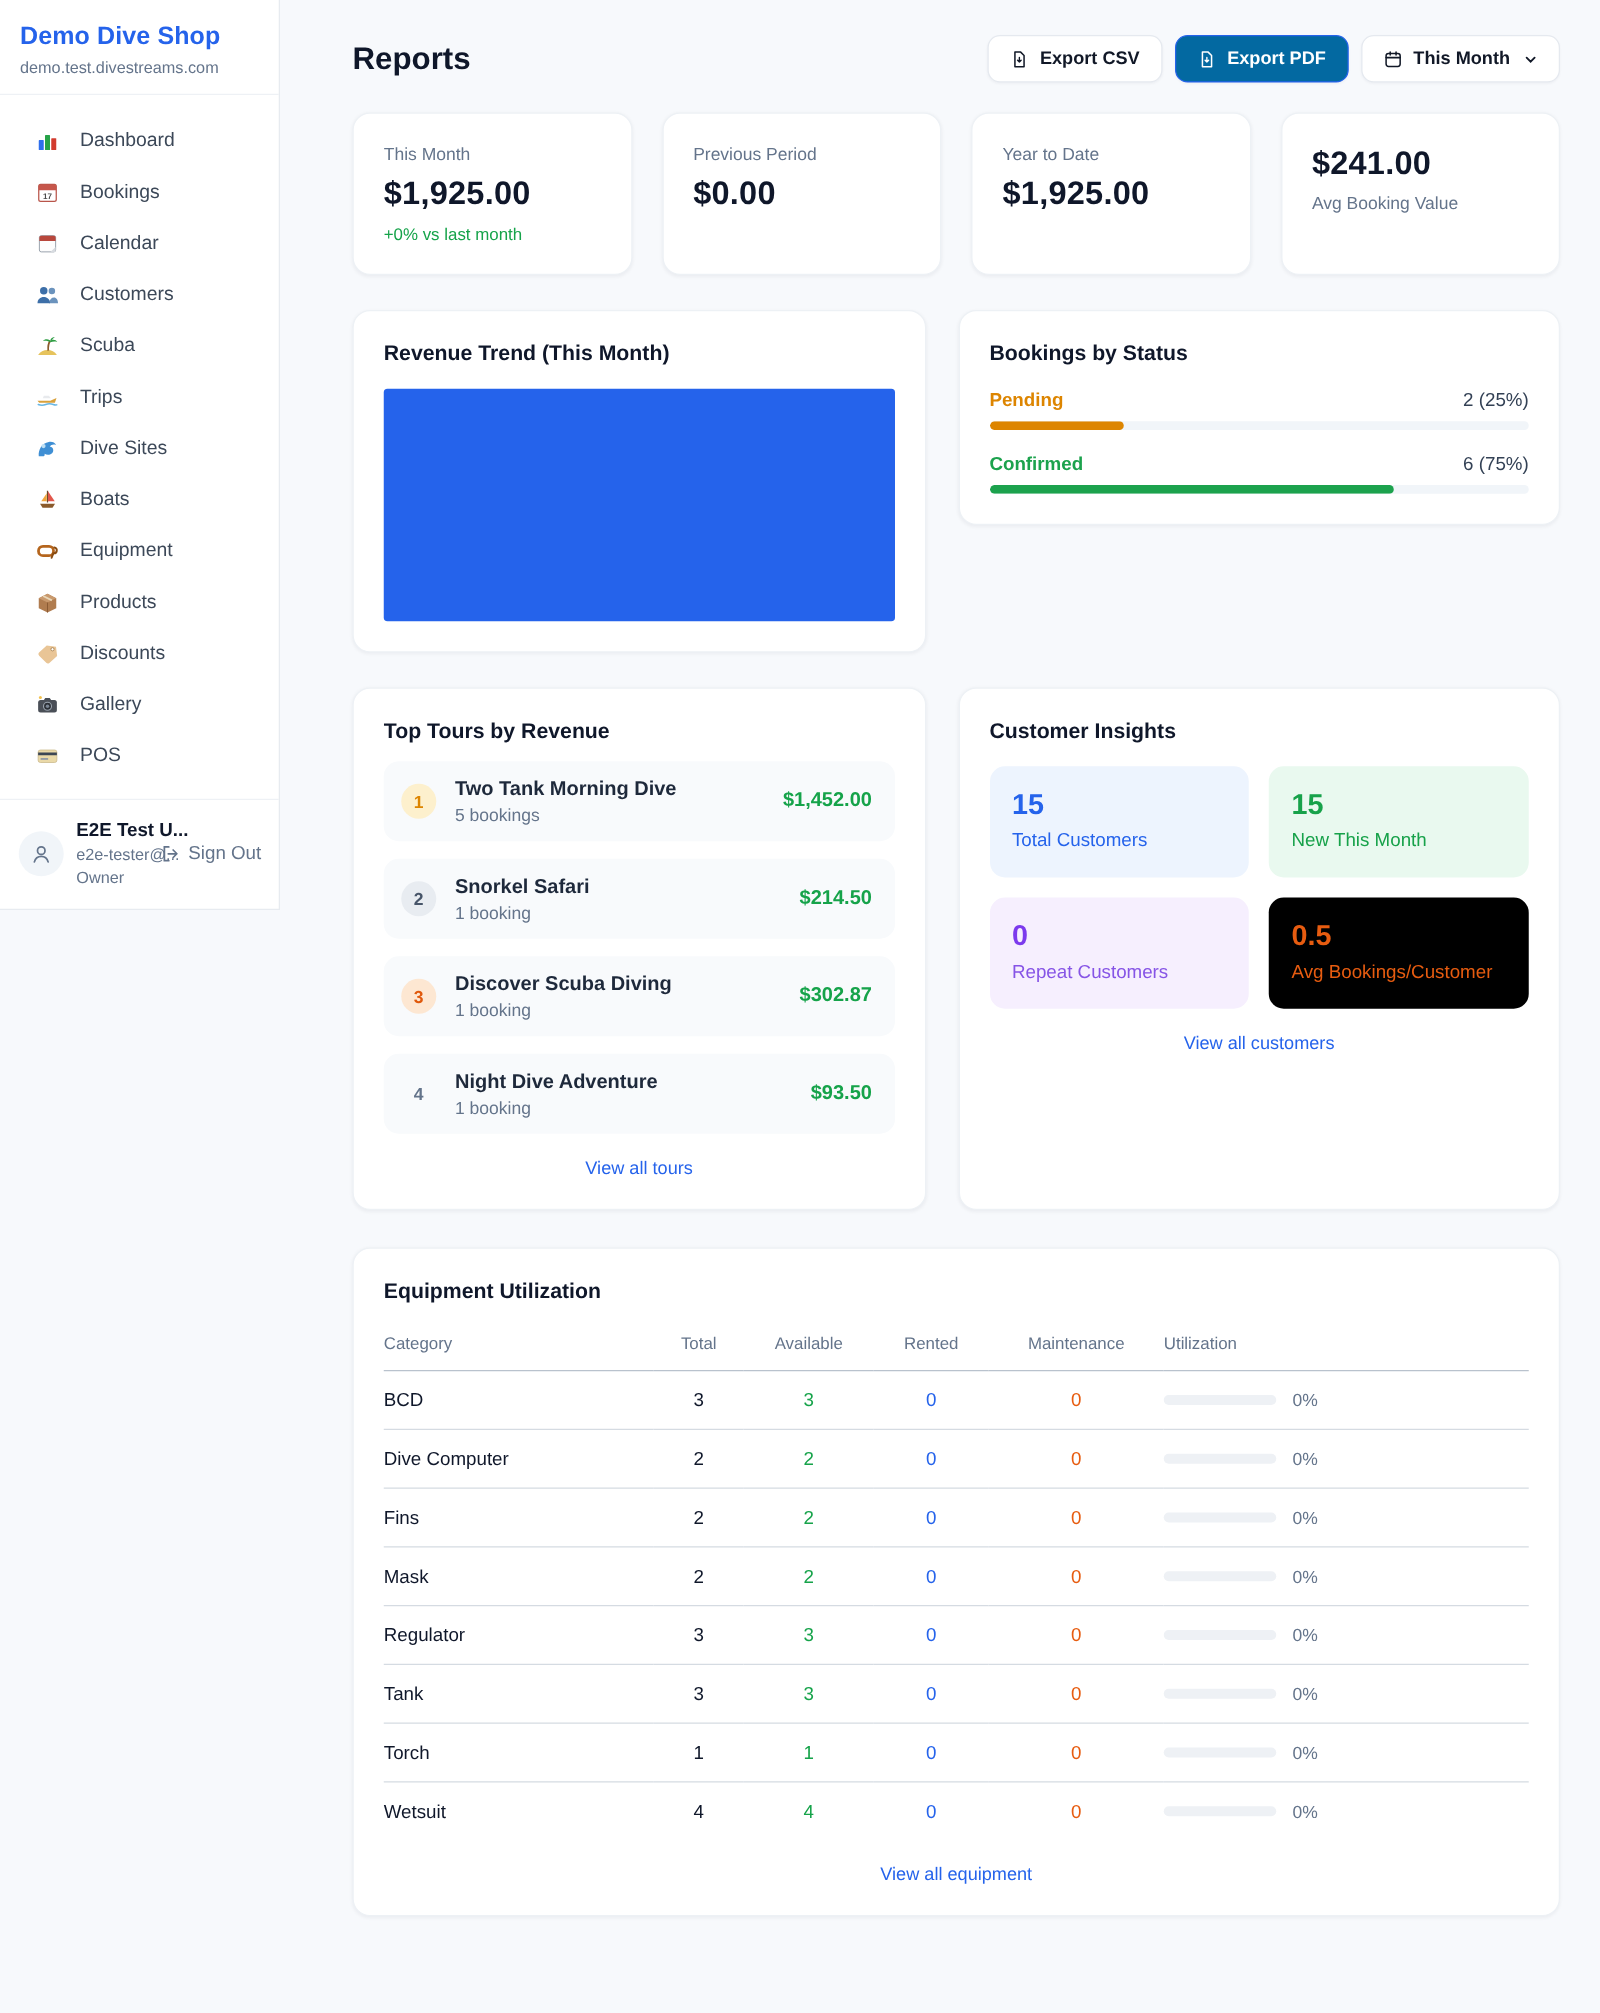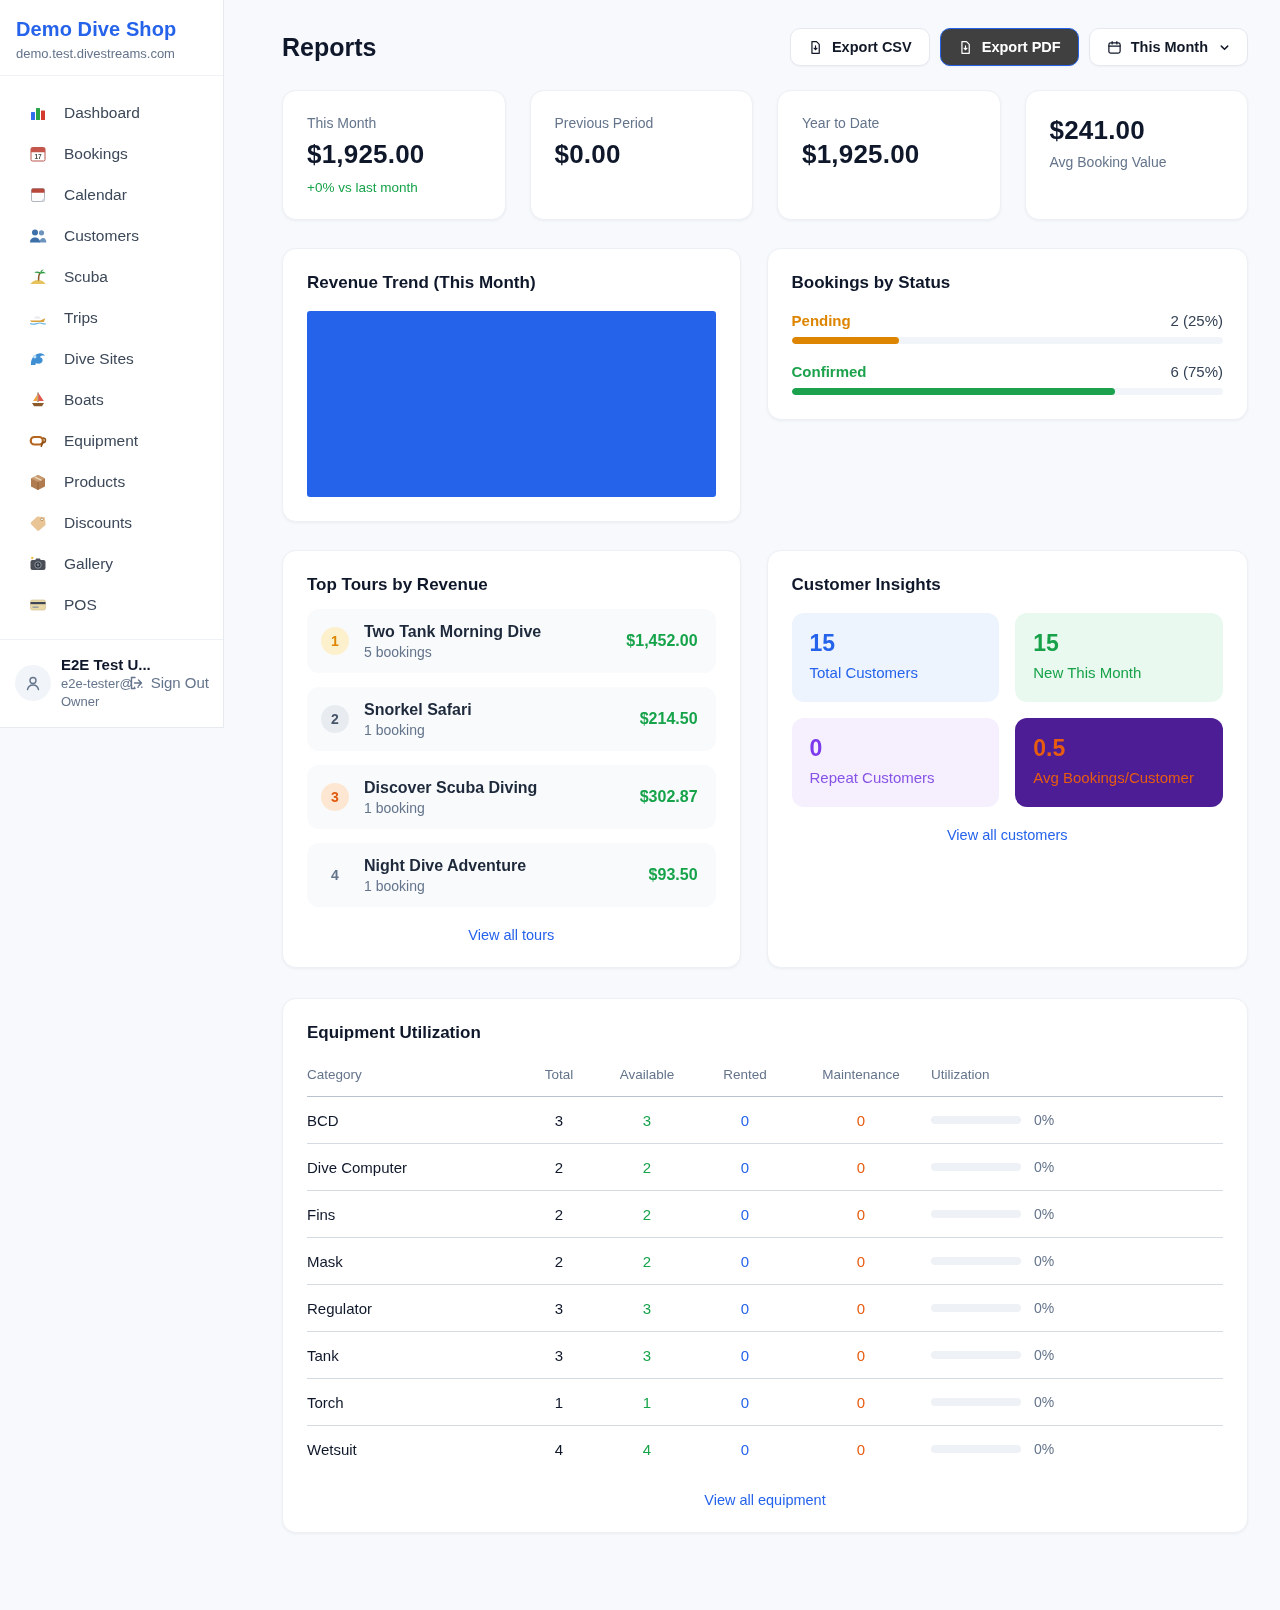--- a/index.html
+++ b/index.html
@@ -55,21 +55,21 @@
   .header-row { display:flex; align-items:center; justify-content:space-between; margin-bottom:24px; }
   .page-title { font-size:25px; font-weight:800; color:#0f172a; }
   .header-actions { display:flex; gap:10px; }
   .btn {
     display:inline-flex; align-items:center; gap:9px;
     height:38px; padding:0 17px; border-radius:10px;
     font-size:14.5px; font-weight:600; cursor:pointer;
     background:#fff; color:#111827; border:1px solid #e5e9ef;
     box-shadow:0 1px 2px rgba(15,23,42,.04);
   }
-  .btn-primary { background:#404040; border-color:#2563eb; color:#fff; }
+  .btn-primary { background:#0369a1; border-color:#2563eb; color:#fff; }
   .btn .chev { margin-left:2px; }
 
   .card {
     background:#fff; border:1px solid #edf1f5; border-radius:14px;
     box-shadow:0 1px 3px rgba(15,23,42,.05);
     padding:24px;
   }
   .card-title { font-size:17px; font-weight:700; color:#0f172a; }
 
   
@@ -115,21 +115,21 @@
   .tour-price { margin-left:auto; font-size:16px; font-weight:700; color:#16a34a; }
   .view-all { display:block; text-align:center; margin-top:20px; color:#2563eb; font-size:14.5px; text-decoration:none; cursor:pointer; }
 
   .insight-grid { display:grid; grid-template-columns:1fr 1fr; gap:16px; margin-top:18px; }
   .insight { border-radius:12px; padding:17px 18px; min-height:89px; }
   .insight .val { font-size:23px; font-weight:800; }
   .insight .lab { font-size:15px; margin-top:7px; }
   .insight.t-blue   { background:#edf4fe; } .insight.t-blue .val, .insight.t-blue .lab { color:#2563eb; }
   .insight.t-green  { background:#e9f9ef; } .insight.t-green .val, .insight.t-green .lab { color:#17a24a; }
   .insight.t-purple { background:#f6effe; } .insight.t-purple .val { color:#7c3aed; } .insight.t-purple .lab { color:#8654e6; }
-  .insight.t-orange { background:#4c1d95; } .insight.t-orange .val, .insight.t-orange .lab { color:#e75c10; }
+  .insight.t-orange { background:#000000; } .insight.t-orange .val, .insight.t-orange .lab { color:#e75c10; }
 
   
   .equip-card { margin-bottom:40px; }
   table.equip { width:100%; border-collapse:collapse; margin-top:14px; }
   .equip th {
     font-size:13.5px; font-weight:500; color:#64748b; text-align:center;
     padding:10px 0 14px; border-bottom:1px solid #b9c2cd;
   }
   .equip th.cat, .equip th.util { text-align:left; }
   .equip td {

